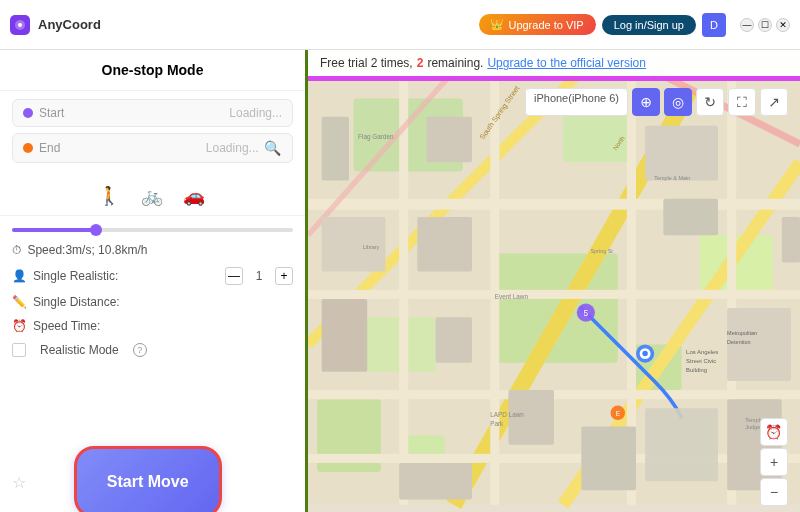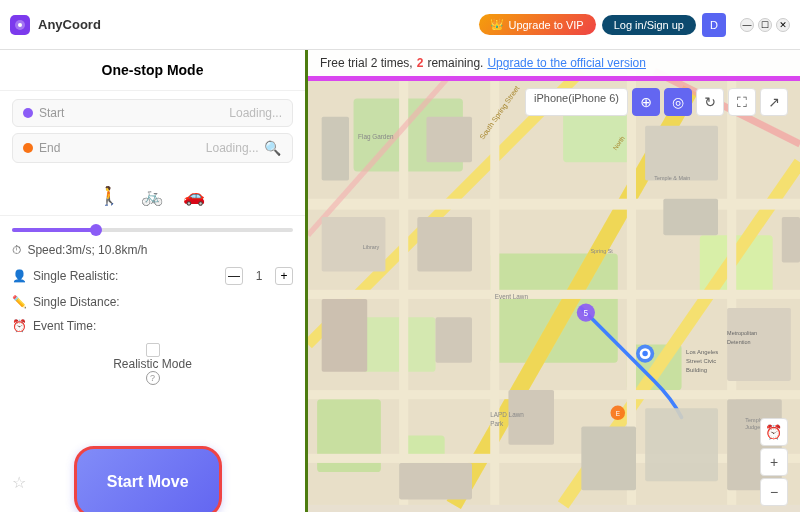--- a/index.html
+++ b/index.html
@@ -68,21 +68,21 @@
     .slider-track { position: relative; height: 4px; background: #e0e0e0; border-radius: 2px; margin: 6px 0; }
     .slider-fill { width: 30%; height: 100%; background: #8b5cf6; border-radius: 2px; }
     .slider-thumb { width: 12px; height: 12px; background: #8b5cf6; border-radius: 50%; position: absolute; top: -4px; left: 30%; transform: translateX(-50%); }
 
     .setting-row { display: flex; align-items: center; gap: 6px; padding: 5px 12px; font-size: 12px; color: #555; }
     .setting-row .label { flex: 1; }
     .freq-controls { display: flex; align-items: center; gap: 8px; }
     .freq-btn { width: 18px; height: 18px; border: 1px solid #ccc; border-radius: 3px; background: #fff; cursor: pointer; font-size: 12px; display: flex; align-items: center; justify-content: center; }
     .freq-val { font-size: 12px; min-width: 16px; text-align: center; }
 
-    .checkbox-row { display: flex; align-items: center; gap: 0; padding: 5px 12px; font-size: 12px; color: #555; flex-direction: column; }
+    .checkbox-row { display: flex; align-items: center; gap: 14px; padding: 5px 12px; font-size: 12px; color: #555; }
     .checkbox-box { width: 14px; height: 14px; border: 1px solid #ccc; border-radius: 2px; background: #fff; }
     .help-icon { width: 14px; height: 14px; border-radius: 50%; border: 1px solid #999; display: flex; align-items: center; justify-content: center; font-size: 9px; color: #999; cursor: pointer; }
 
     .bottom-row { display: flex; align-items: center; justify-content: space-between; padding: 8px 12px; margin-top: auto; }
     .star-icon { font-size: 16px; color: #ccc; cursor: pointer; }
 
     .start-move-btn {
       background: linear-gradient(135deg, #818cf8, #6366f1);
       color: #fff; border: 3px solid #ef4444;
       border-radius: 20px; padding: 24px 30px;
@@ -210,21 +210,21 @@
       </div>
     </div>
 
     <div class="setting-row">
       <span>✏️</span>
       <span class="label">Single Distance:</span>
     </div>
 
     <div class="setting-row">
       <span>⏰</span>
-      <span class="label">Event Time:</span>
+      <span class="label">Speed Time:</span>
     </div>
 
     <div class="checkbox-row">
       <div class="checkbox-box"></div>
       <span>Realistic Mode</span>
       <div class="help-icon">?</div>
     </div>
 
     <div class="bottom-row">
       <span class="star-icon">☆</span>

